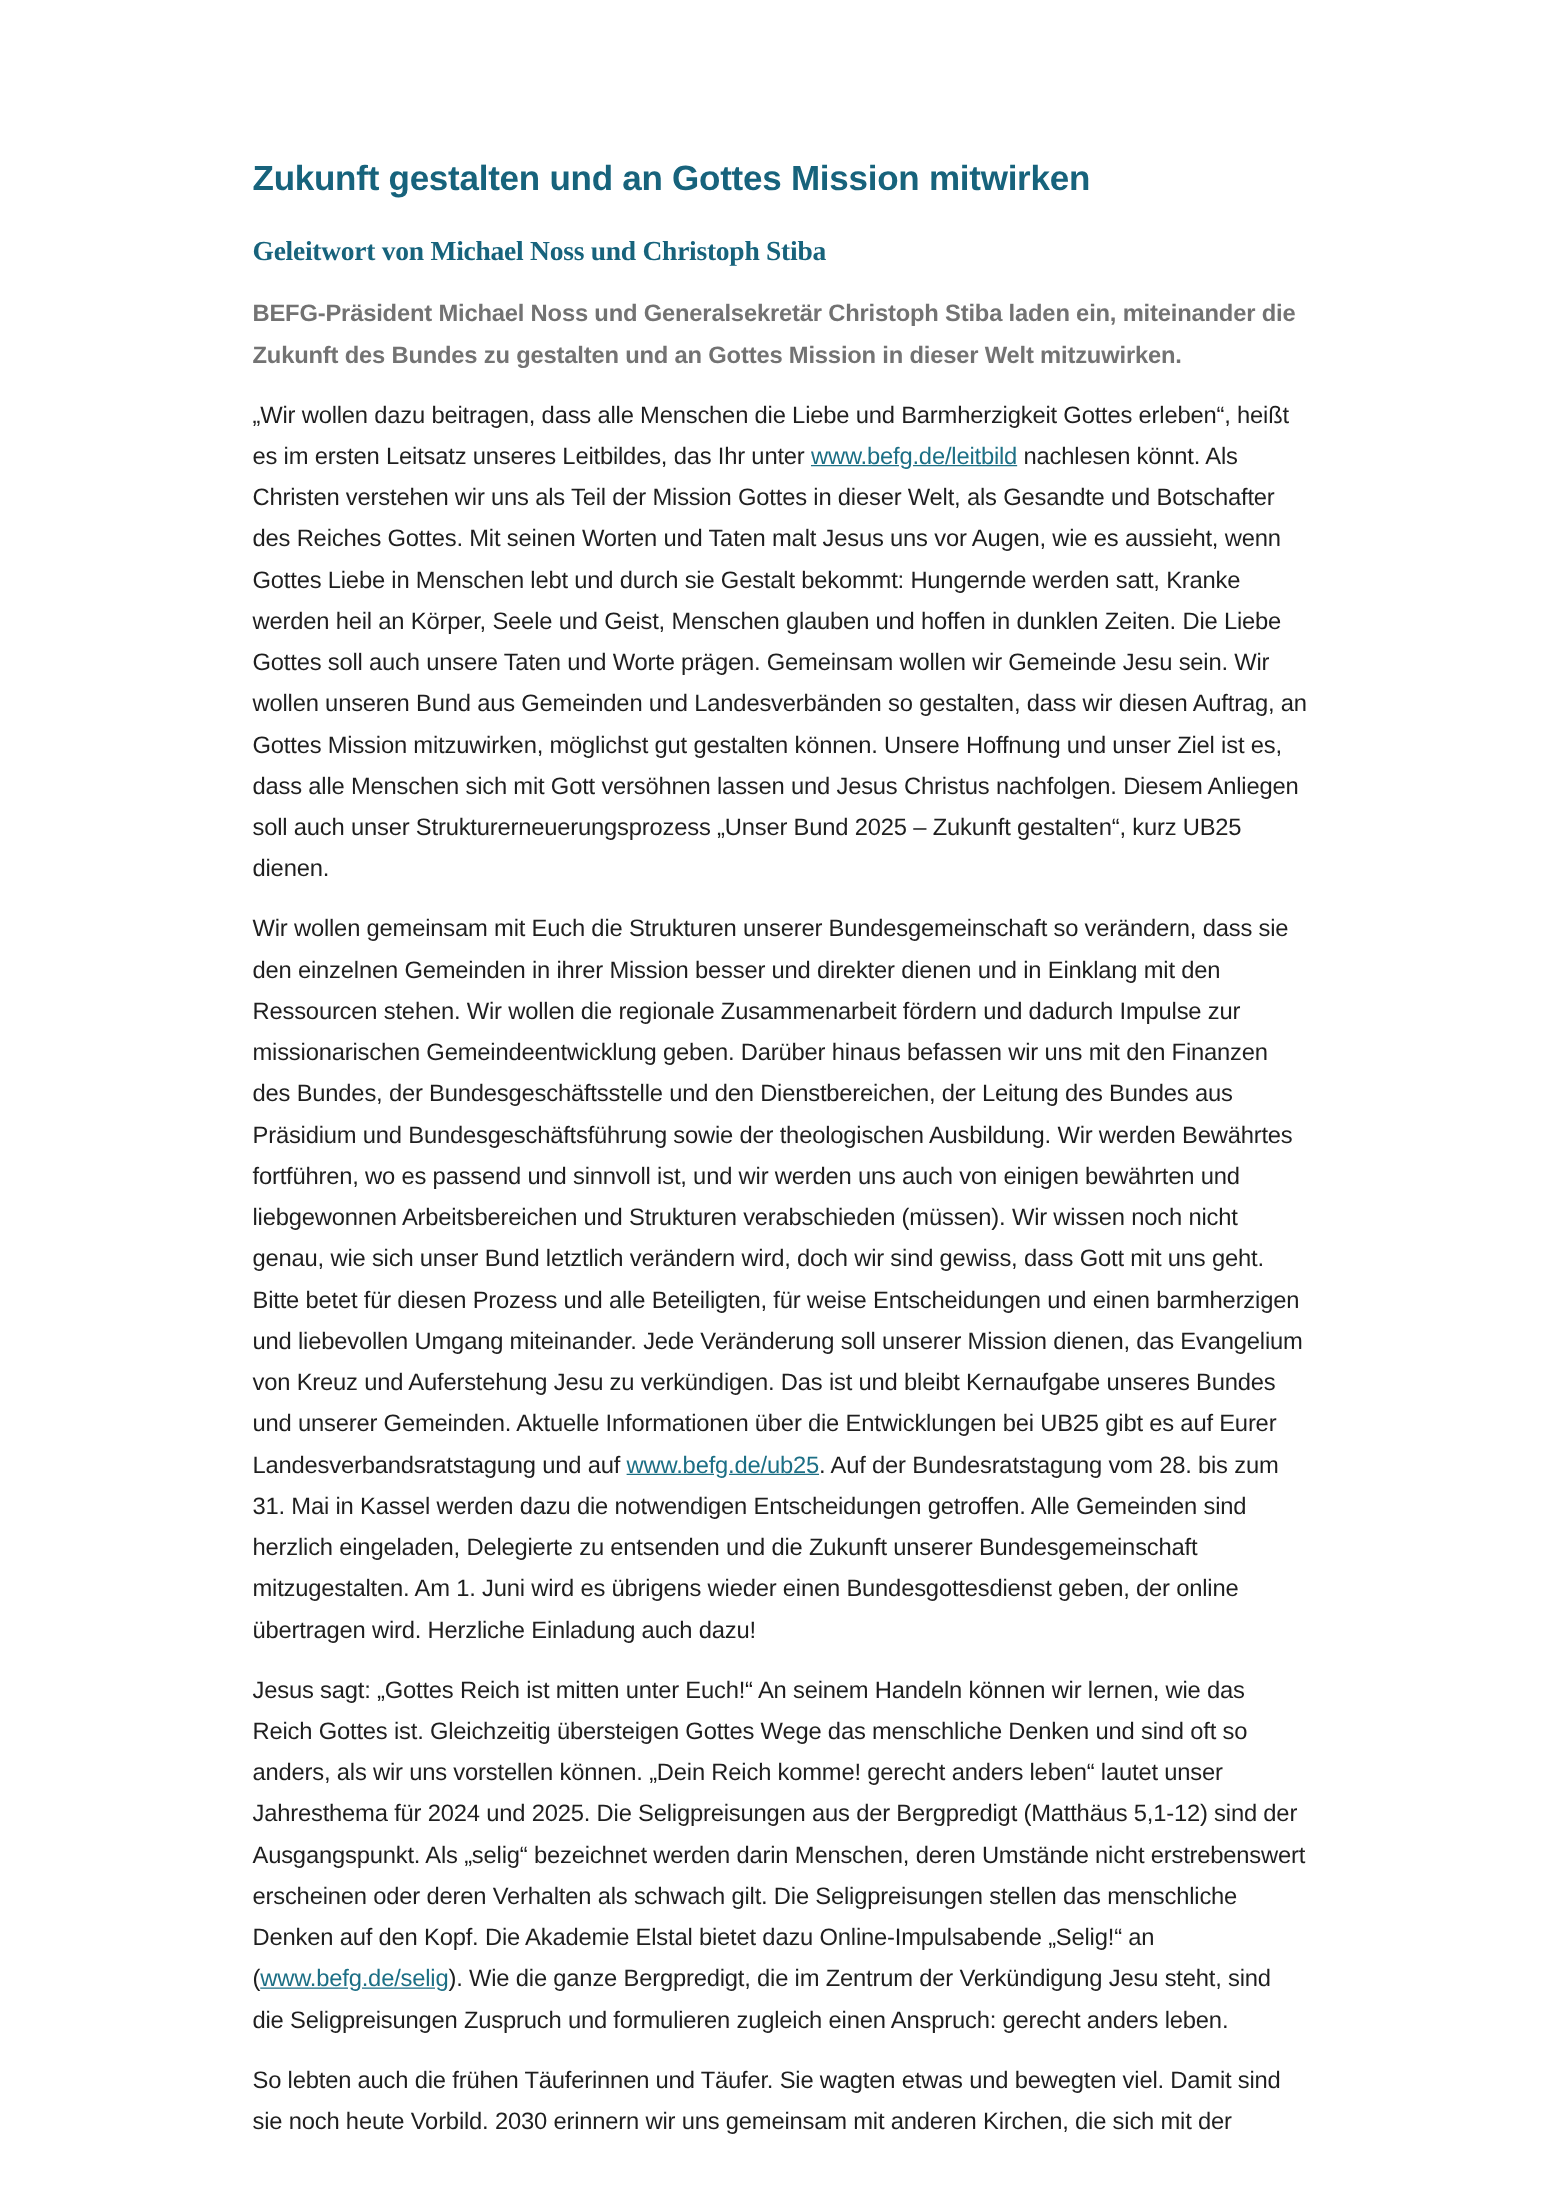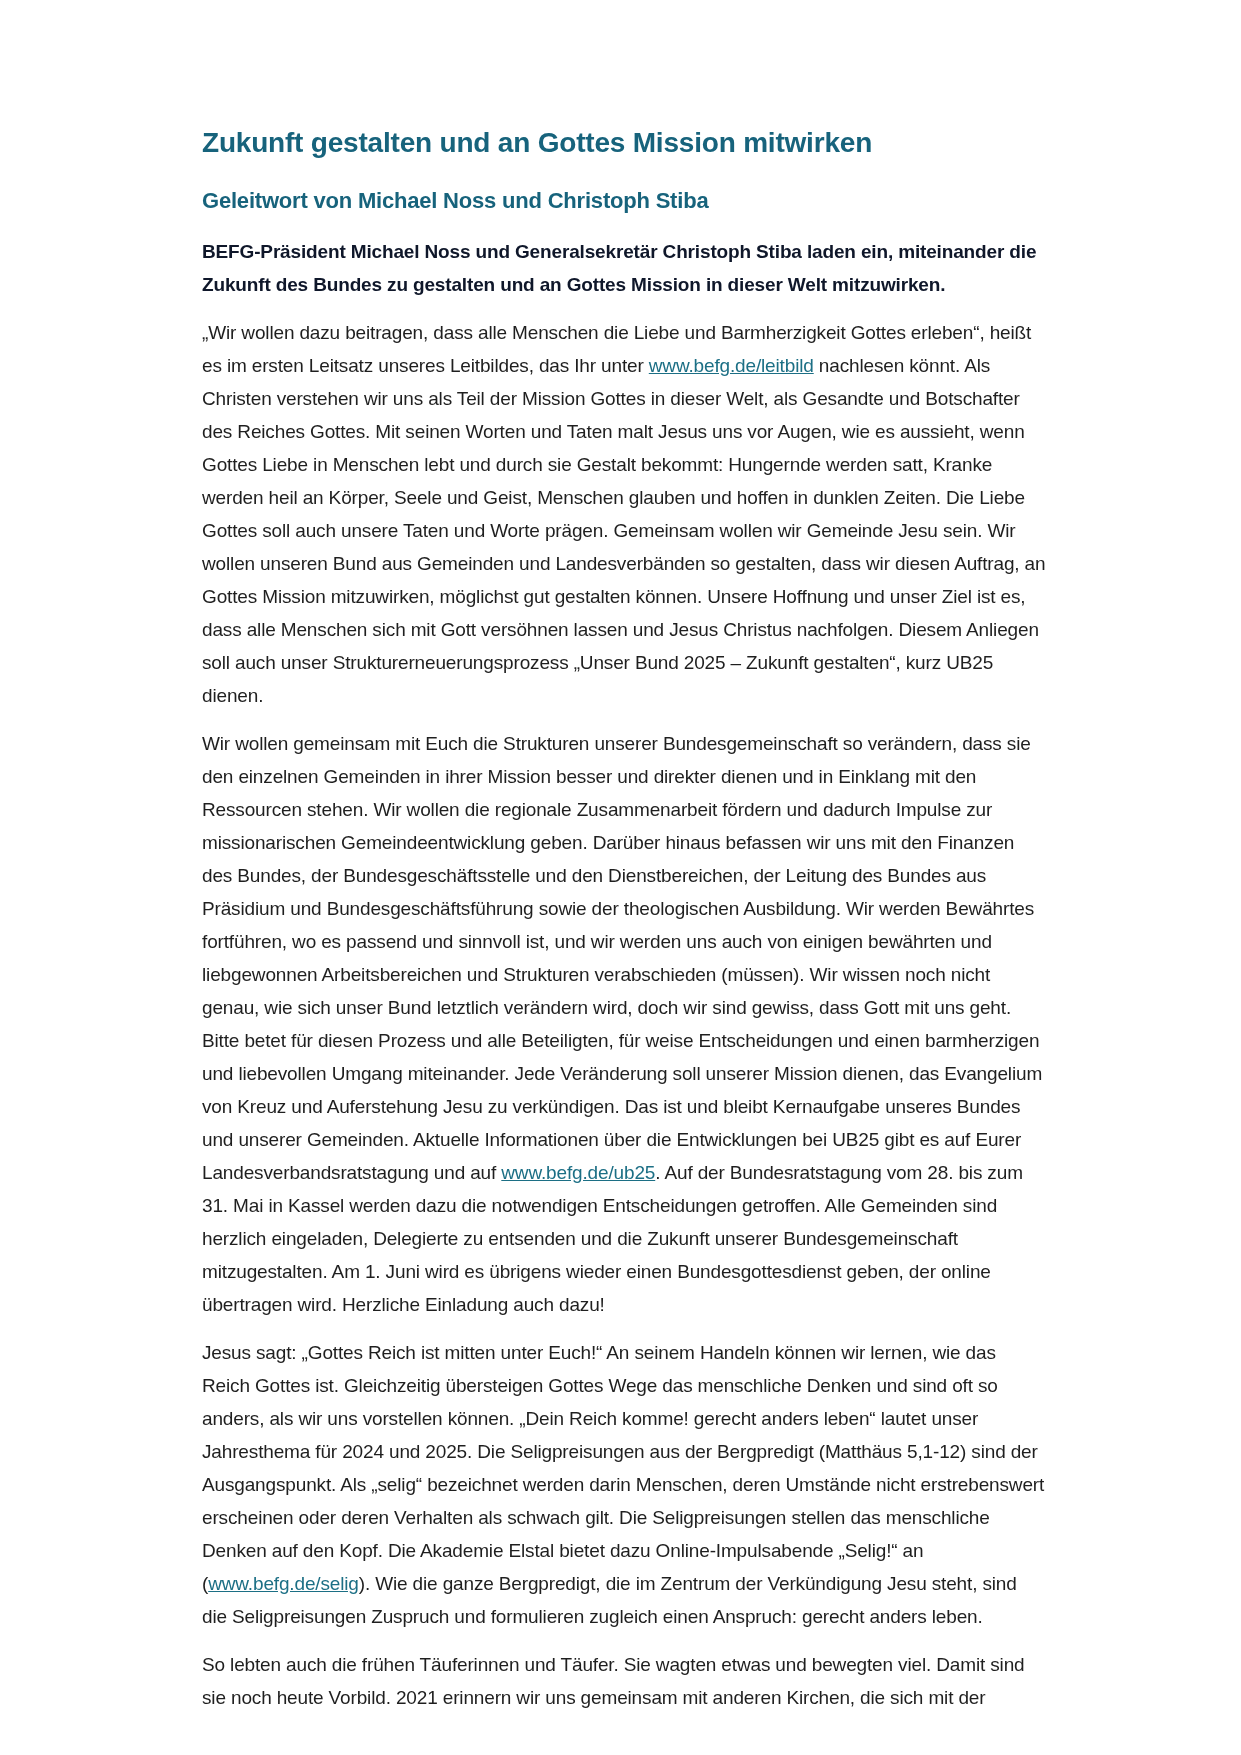--- a/index.html
+++ b/index.html
@@ -27,27 +27,28 @@
     color: #17637c;
     letter-spacing: -0.2px;
   }
   .doc-subtitle {
     margin: 0 0 21px 0;
     font-size: 22px;
     line-height: 27px;
     font-weight: bold;
     color: #17637c;
     letter-spacing: -0.2px;
+    font-family: Liberation Serif, serif;
   }
   .lead {
     margin: 0 0 15px 0;
     font-size: 19px;
     line-height: 33px;
     font-weight: bold;
-    color: #0f172a;
+    color: #737373;
     letter-spacing: -0.15px;
   }
   .body-par {
     margin: 0 0 15px 0;
     font-size: 19px;
     line-height: 33px;
     letter-spacing: -0.15px;
   }
   .inline-link {
     color: #1c6f85;
@@ -67,17 +68,17 @@
   <p class="lead">BEFG-Präsident Michael Noss und Generalsekretär Christoph Stiba laden ein, miteinander die Zukunft des Bundes zu gestalten und an Gottes Mission in dieser Welt mitzuwirken.</p>
 
   <div>
 
     <p class="body-par"><span>„Wir wollen dazu beitragen, dass alle Menschen die Liebe und Barmherzigkeit Gottes erleben“, heißt es im ersten Leitsatz unseres Leitbildes, das Ihr unter </span><a class="inline-link">www.befg.de/leitbild</a><span> nachlesen könnt. Als Christen verstehen wir uns als Teil der Mission Gottes in dieser Welt, als Gesandte und Botschafter des Reiches Gottes. Mit seinen Worten und Taten malt Jesus uns vor Augen, wie es aussieht, wenn Gottes Liebe in Menschen lebt und durch sie Gestalt bekommt: Hungernde werden satt, Kranke werden heil an Körper, Seele und Geist, Menschen glauben und hoffen in dunklen Zeiten. Die Liebe Gottes soll auch unsere Taten und Worte prägen. Gemeinsam wollen wir Gemeinde Jesu sein. Wir wollen unseren Bund aus Gemeinden und Landesverbänden so gestalten, dass wir diesen Auftrag, an Gottes Mission mitzuwirken, möglichst gut gestalten können. Unsere Hoffnung und unser Ziel ist es, dass alle Menschen sich mit Gott versöhnen lassen und Jesus Christus nachfolgen. Diesem Anliegen soll auch unser Strukturerneuerungsprozess „Unser Bund 2025 – Zukunft gestalten“, kurz UB25 dienen.</span></p>
 
     <p class="body-par"><span>Wir wollen gemeinsam mit Euch die Strukturen unserer Bundesgemeinschaft so verändern, dass sie den einzelnen Gemeinden in ihrer Mission besser und direkter dienen und in Einklang mit den Ressourcen stehen. Wir wollen die regionale Zusammenarbeit fördern und dadurch Impulse zur missionarischen Gemeindeentwicklung geben. Darüber hinaus befassen wir uns mit den Finanzen des Bundes, der Bundesgeschäftsstelle und den Dienstbereichen, der Leitung des Bundes aus Präsidium und Bundesgeschäftsführung sowie der theologischen Ausbildung. Wir werden Bewährtes fortführen, wo es passend und sinnvoll ist, und wir werden uns auch von einigen bewährten und liebgewonnen Arbeitsbereichen und Strukturen verabschieden (müssen). Wir wissen noch nicht genau, wie sich unser Bund letztlich verändern wird, doch wir sind gewiss, dass Gott mit uns geht. Bitte betet für diesen Prozess und alle Beteiligten, für weise Entscheidungen und einen barmherzigen und liebevollen Umgang miteinander. Jede Veränderung soll unserer Mission dienen, das Evangelium von Kreuz und Auferstehung Jesu zu verkündigen. Das ist und bleibt Kernaufgabe unseres Bundes und unserer Gemeinden. Aktuelle Informationen über die Entwicklungen bei UB25 gibt es auf Eurer Landesverbandsratstagung und auf </span><a class="inline-link">www.befg.de/ub25</a><span>. Auf der Bundesratstagung vom 28. bis zum 31. Mai in Kassel werden dazu die notwendigen Entscheidungen getroffen. Alle Gemeinden sind herzlich eingeladen, Delegierte zu entsenden und die Zukunft unserer Bundesgemeinschaft mitzugestalten. Am 1. Juni wird es übrigens wieder einen Bundesgottesdienst geben, der online übertragen wird. Herzliche Einladung auch dazu!</span></p>
 
     <p class="body-par"><span>Jesus sagt: „Gottes Reich ist mitten unter Euch!“ An seinem Handeln können wir lernen, wie das Reich Gottes ist. Gleichzeitig übersteigen Gottes Wege das menschliche Denken und sind oft so anders, als wir uns vorstellen können. „Dein Reich komme! gerecht anders leben“ lautet unser Jahresthema für 2024 und 2025. Die Seligpreisungen aus der Bergpredigt (Matthäus 5,1-12) sind der Ausgangspunkt. Als „selig“ bezeichnet werden darin Menschen, deren Umstände nicht erstrebenswert erscheinen oder deren Verhalten als schwach gilt. Die Seligpreisungen stellen das menschliche Denken auf den Kopf. Die Akademie Elstal bietet dazu Online-Impulsabende „Selig!“ an (</span><a class="inline-link">www.befg.de/selig</a><span>). Wie die ganze Bergpredigt, die im Zentrum der Verkündigung Jesu steht, sind die Seligpreisungen Zuspruch und formulieren zugleich einen Anspruch: gerecht anders leben.</span></p>
 
-    <p class="body-par"><span>So lebten auch die frühen Täuferinnen und Täufer. Sie wagten etwas und bewegten viel. Damit sind sie noch heute Vorbild. 2021 erinnern wir uns gemeinsam mit anderen Kirchen, die sich mit der</span></p>
+    <p class="body-par"><span>So lebten auch die frühen Täuferinnen und Täufer. Sie wagten etwas und bewegten viel. Damit sind sie noch heute Vorbild. 2030 erinnern wir uns gemeinsam mit anderen Kirchen, die sich mit der</span></p>
 
   </div>
 
 </div>
 
 </body></html>

